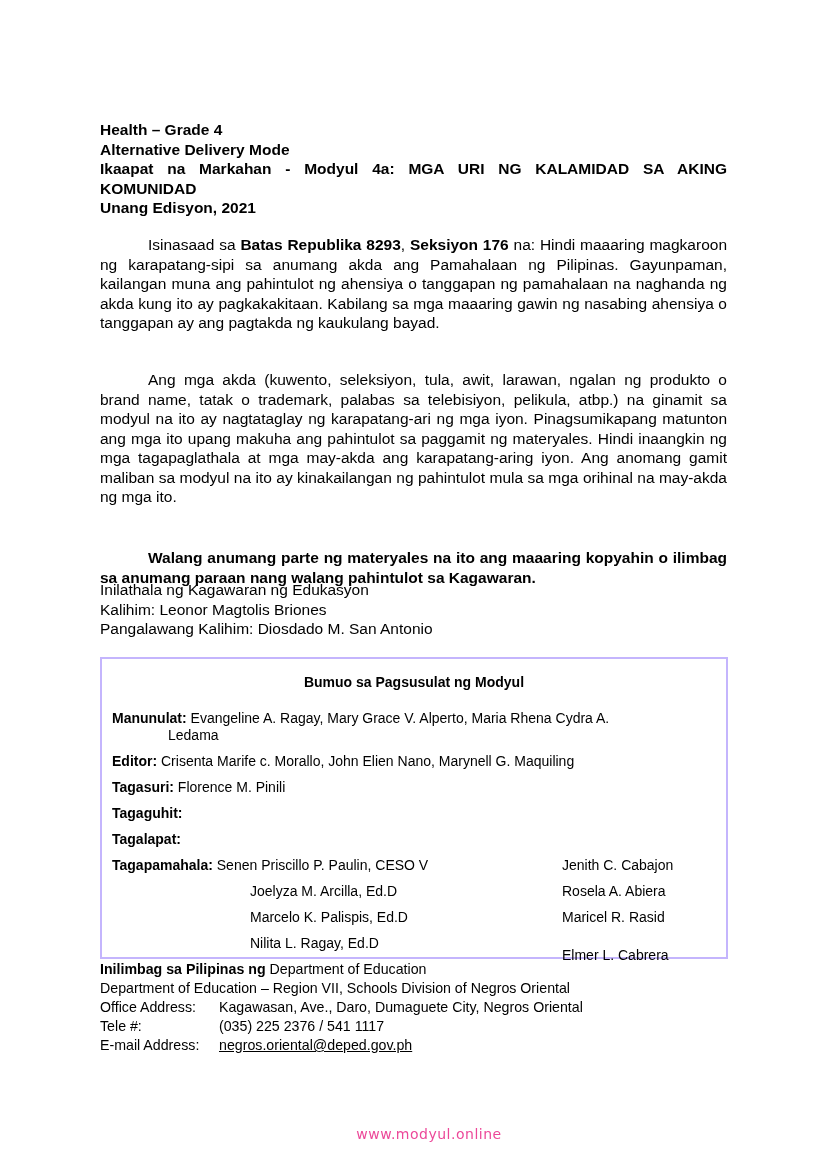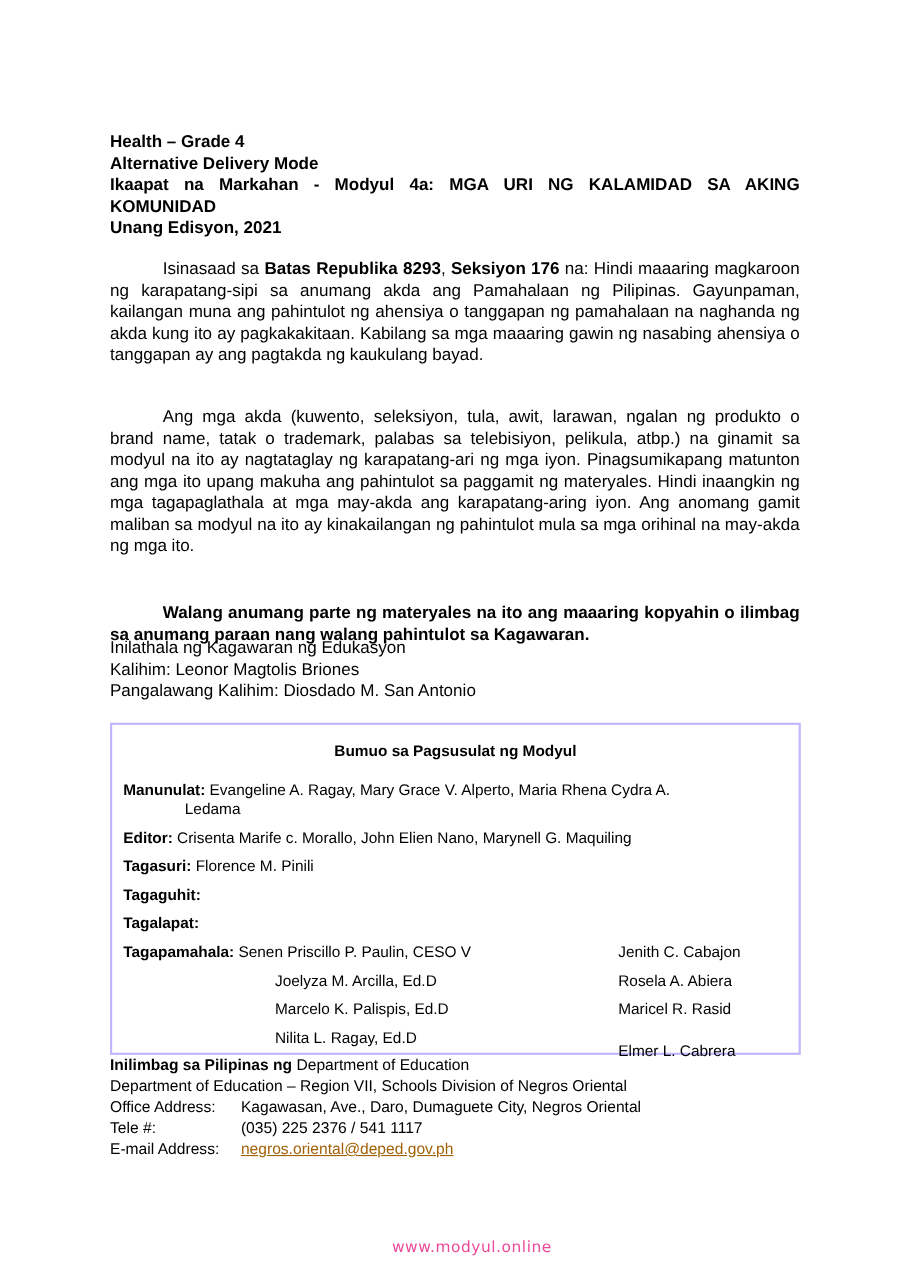--- a/index.html
+++ b/index.html
@@ -23,21 +23,21 @@
   .box-title { position: absolute; left: 0; width: 100%; top: 15px; text-align: center;
                font-weight: bold; font-size: 14px; }
   .row { position: absolute; left: 10px; font-size: 14px; line-height: 17px; }
   .row b { font-weight: bold; }
   .row .cont { display: block; padding-left: 56px; }
   .col1 { position: absolute; left: 148px; font-size: 14px; }
   .col2 { position: absolute; left: 460px; font-size: 14px; }
   .footer { position: absolute; left: 100px; top: 960px; font-size: 14.2px; line-height: 19px; }
   .footer .fl { display: block; white-space: nowrap; }
   .footer .lbl { display: inline-block; width: 119px; }
-  .footer a { color: #a16207; text-decoration: underline; }
+  .footer a { color: #000000; text-decoration: underline; }
   .watermark { position: absolute; left: 0; width: 100%; top: 1126px; text-align: center;
                font-family: "DejaVu Sans", sans-serif; font-size: 14px; color: #ec4899; letter-spacing: 0.5px; }
 </style>
 </head>
 <body>
 
 <div class="page">
 
   <div class="header">
     <span class="line">Health – Grade 4</span>

